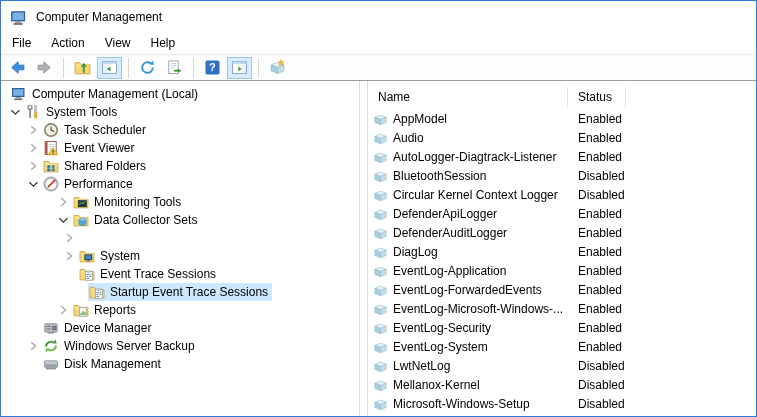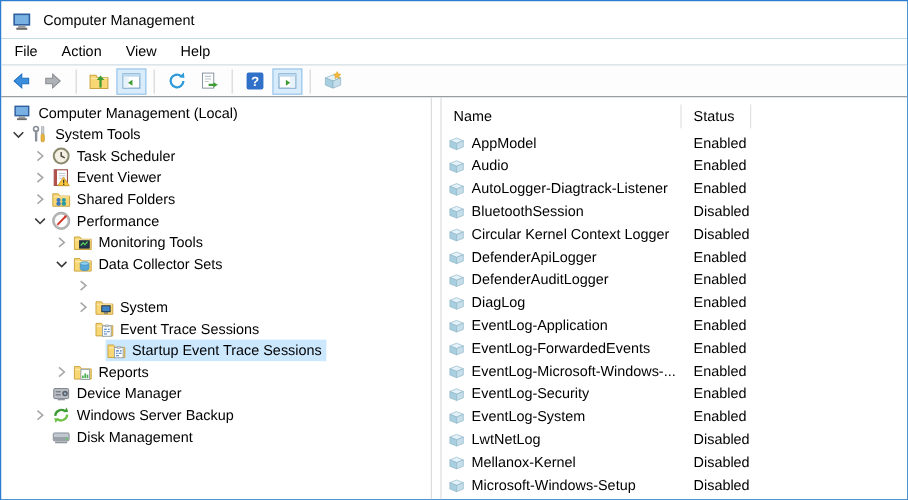--- a/index.html
+++ b/index.html
@@ -33,21 +33,21 @@
   .list-pane{flex:1;border-left:1px solid #dcdcdc;display:flex;flex-direction:column;padding-top:2px;overflow:hidden;}
   
   .titem{height:18px;display:flex;align-items:center;white-space:nowrap;cursor:default;}
   .chev{width:16px;height:16px;flex:none;margin-right:1px}
   .chev svg{width:16px;height:16px}
   .ticon{width:16px;height:16px;flex:none}
   .ticon svg{width:16px;height:16px}
   .hit{display:inline-flex;align-items:center;gap:5px;padding:1px 4px 1px 1px;}
   .titem.selected .hit{background:var(--selection-bg);margin-left:10px;}
   .lvl0{padding-left:9px}.lvl1{padding-left:6px}.lvl2{padding-left:24px}
-  .lvl3{padding-left:42px}.lvl4{padding-left:60px}
+  .lvl3{padding-left:54px}.lvl4{padding-left:60px}
   
   .lheader{height:24px;flex:none;display:flex;align-items:center;margin-top:2px;}
   .hcell{height:20px;padding:3px 0 0 10px;border-right:1px solid #e2e2e2;cursor:default;}
   .hcell.cname{width:200px}
   .hcell.cstatus{width:58px}
   .lrows{flex:1;overflow:hidden;margin-top:3px;}
   .lrow{height:19px;display:flex;align-items:flex-start;white-space:nowrap;cursor:default;}
   .rowicon{width:15px;height:15px;flex:none;margin:0 5px 0 5px}
   .rowicon svg{width:15px;height:15px}
   .lname{width:175px;overflow:hidden}

